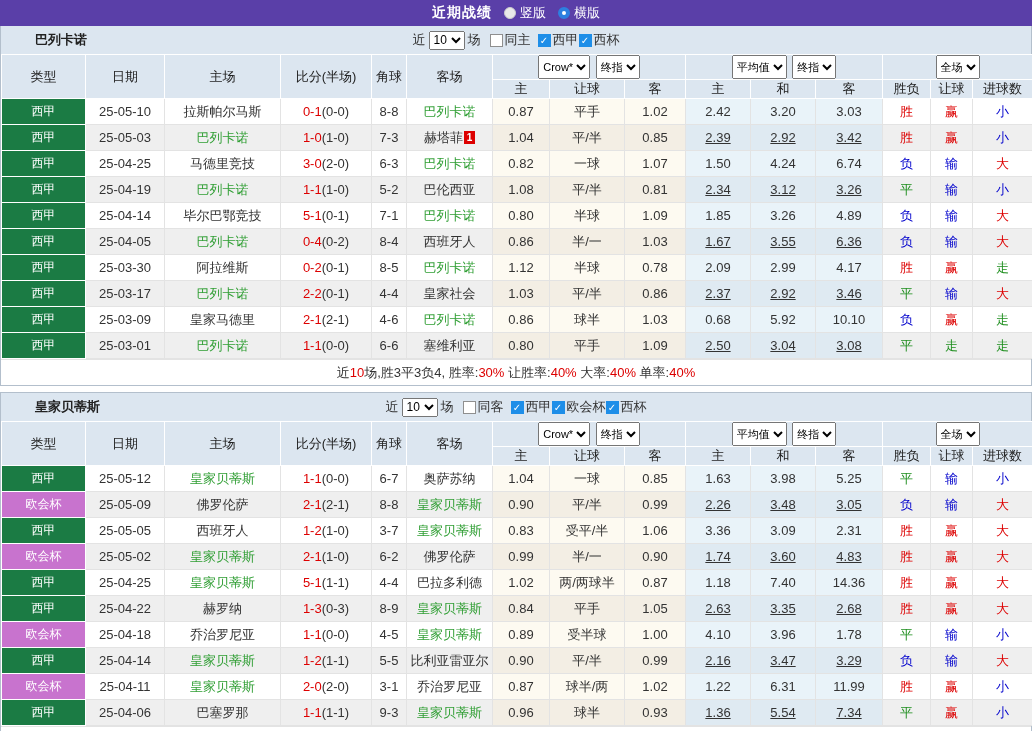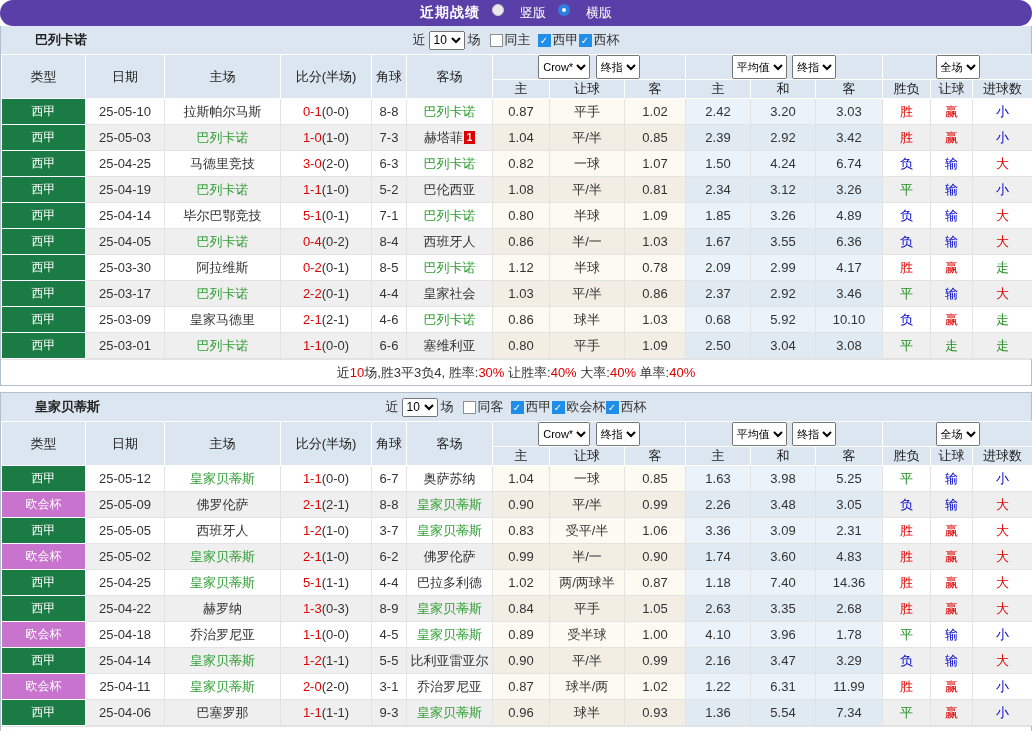--- a/index.html
+++ b/index.html
@@ -1,22 +1,22 @@
 <!DOCTYPE html>
 <html><head>
 <meta charset="utf-8">
 <style>
   * { box-sizing: border-box; }
   html,body { margin:0; padding:0; background:#fff; }
   body { width:1032px; font-family:"Liberation Sans","DejaVu Sans",sans-serif; color:#333; }
 
   
-  .topbar { height:26px; background:#5a3fa8; display:flex; align-items:center; justify-content:center; gap:12px; color:#fff; font-size:13px;border-radius:13px; }
+  .topbar { height:26px; background:#5a3fa8; display:flex; align-items:center; justify-content:center; gap:12px; color:#fff; font-size:13px; }
   .topbar-title { font-weight:bold; font-size:14px; letter-spacing:1px; }
-  .radio-label { display:inline-flex; align-items:flex-start; gap:16px; cursor:pointer; }
+  .radio-label { display:inline-flex; align-items:center; gap:4px; cursor:pointer; }
   .radio { width:12px; height:12px; border-radius:50%; display:inline-block; }
   .radio.unselected { background:#e9e9e9; border:1px solid #cccccc; }
   .radio.selected { background:#fff; border:4px solid #2d7fe0; }
 
   
   .section { border:1px solid #b3bfcc; border-top:none; }
   .section + .section { margin-top:6px; border-top:1px solid #b3bfcc; }
   .section-head { height:28px; background:#dce6f0; position:relative; display:flex; align-items:center; justify-content:center; font-size:13px; }
   .team-name { position:absolute; left:34px; font-weight:bold; color:#222; }
   .filters { display:flex; align-items:center; gap:3px; }
@@ -31,21 +31,21 @@
   thead tr.sel-row th { height:20px; }
   thead tr.lbl-row th { height:15px; }
   thead select { font-size:11px; height:24px; margin:0 1px; }
 
   tbody td { height:26px; text-align:center; font-size:13px; border:1px solid #e3e3e3; background:#fff; padding:0 1px; overflow:hidden; white-space:nowrap; }
   tbody tr.alt td { background:#efefef; }
   td.c-type { color:#fff; border:1px solid #fff; font-size:12px; }
   tbody td.c-crow { background:#fdfaf1; }
   tbody tr.alt td.c-crow { background:#f3eee4; }
   tbody td.c-avg { background:#e9f3f9; }
-  tbody tr.alt td.c-avg { background:#dfeaf2; }
+  tbody tr.alt td.c-avg { background:#dfeaf2;text-decoration:underline; }
 
   .tname { color:#333; }
   .tname.focus { color:#2f9e33; }
   .ft { color:#dd0000; }
   .ht { color:#333; }
   .red-badge { display:none; background:#dd0000; color:#fff; font-size:10px; font-weight:bold; width:11px; height:13px; line-height:13px; text-align:center; vertical-align:1px; margin-left:1px; }
   td.res-red { color:#dd0000; }
   td.res-blue { color:#0000cc; }
   td.res-green { color:#1e8e1e; }
 

